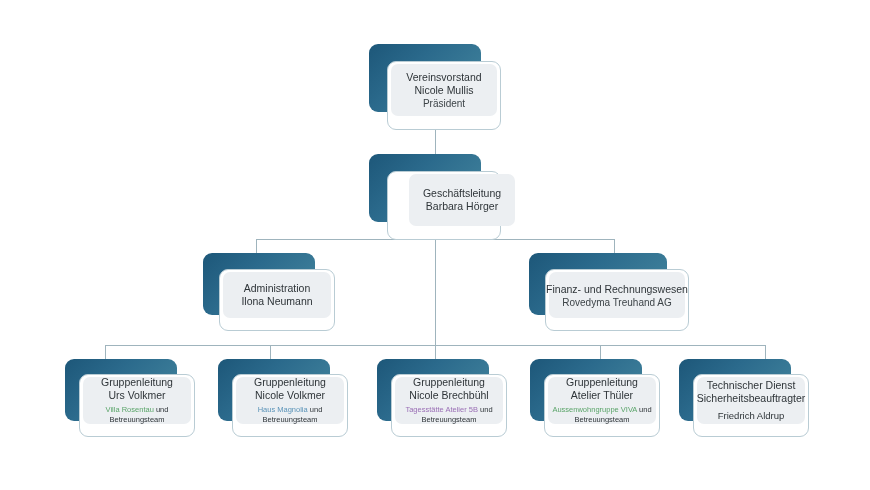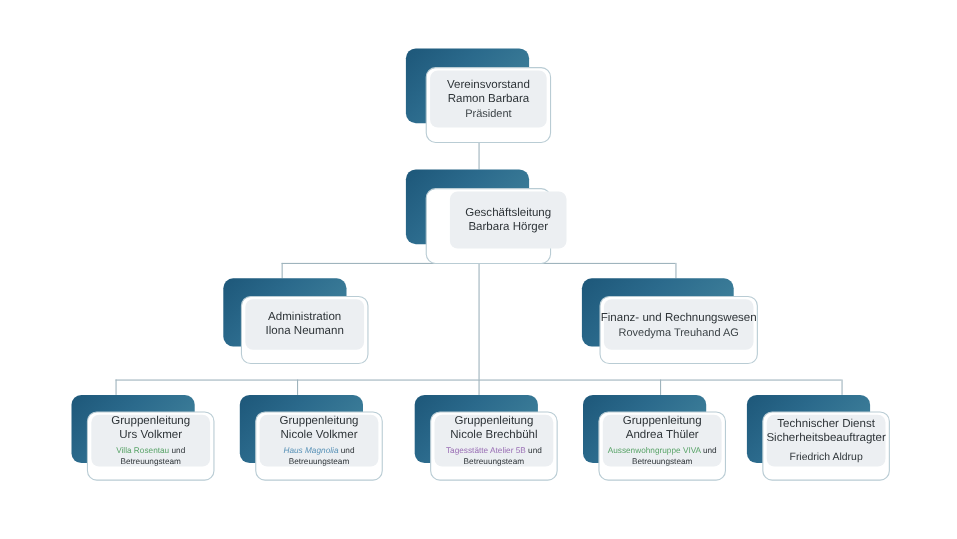--- a/index.html
+++ b/index.html
@@ -85,21 +85,21 @@
   <div class="line v" style="left:270px;top:345px;height:14px;"></div>
   <div class="line v" style="left:435px;top:345px;height:14px;"></div>
   <div class="line v" style="left:600px;top:345px;height:14px;"></div>
   <div class="line v" style="left:765px;top:345px;height:14px;"></div>
 
   <div class="node" style="left:369px;top:44px;width:132px;height:86px;">
     <div class="plate" style="width:112px;height:68px;"></div>
     <div class="card" style="left:18px;top:17px;width:114px;height:69px;"></div>
     <div class="panel" style="left:22px;top:20px;width:106px;height:52px;">
       <div class="t1">Vereinsvorstand</div>
-      <div class="t2">Ramon Barbara</div>
+      <div class="t2">Nicole Mullis</div>
       <div class="sub">Präsident</div>
     </div>
   </div>
 
   <div class="node" style="left:369px;top:154px;width:132px;height:86px;">
     <div class="plate" style="width:112px;height:68px;"></div>
     <div class="card" style="left:18px;top:17px;width:114px;height:69px;"></div>
     <div class="panel" style="left:22px;top:20px;width:106px;height:52px;margin-left:18px;">
       <div class="t1">Geschäftsleitung</div>
       <div class="t2">Barbara Hörger</div>
@@ -137,21 +137,21 @@
     </div>
   </div>
 
   <div class="node" style="left:218px;top:359px;width:130px;height:78px;">
     <div class="plate" style="width:112px;height:62px;"></div>
     <div class="card" style="left:14px;top:15px;width:116px;height:63px;"></div>
     <div class="panel" style="left:18px;top:18px;width:108px;height:47px;">
       <div class="t1">Gruppenleitung</div>
       <div class="t2">Nicole Volkmer</div>
       <div class="teamline">
-        <span class="hl" style="color: rgb(90, 147, 184); font-style: italic;">Haus Magnolia</span><span> und</span>
+        <span class="hl" style="color: rgb(90, 147, 184);">Haus Magnolia</span><span> und</span>
       </div>
       <div class="teamline2">Betreuungsteam</div>
     </div>
   </div>
 
   <div class="node" style="left:377px;top:359px;width:130px;height:78px;">
     <div class="plate" style="width:112px;height:62px;"></div>
     <div class="card" style="left:14px;top:15px;width:116px;height:63px;"></div>
     <div class="panel" style="left:18px;top:18px;width:108px;height:47px;">
       <div class="t1">Gruppenleitung</div>
@@ -161,21 +161,21 @@
       </div>
       <div class="teamline2">Betreuungsteam</div>
     </div>
   </div>
 
   <div class="node" style="left:530px;top:359px;width:130px;height:78px;">
     <div class="plate" style="width:112px;height:62px;"></div>
     <div class="card" style="left:14px;top:15px;width:116px;height:63px;"></div>
     <div class="panel" style="left:18px;top:18px;width:108px;height:47px;">
       <div class="t1">Gruppenleitung</div>
-      <div class="t2">Andrea Thüler</div>
+      <div class="t2">Atelier Thüler</div>
       <div class="teamline">
         <span class="hl" style="color: rgb(90, 164, 105); margin-top: 34px;">Aussenwohngruppe VIVA</span><span> und</span>
       </div>
       <div class="teamline2">Betreuungsteam</div>
     </div>
   </div>
 
   <div class="node" style="left:679px;top:359px;width:130px;height:78px;">
     <div class="plate" style="width:112px;height:62px;"></div>
     <div class="card" style="left:14px;top:15px;width:116px;height:63px;"></div>

